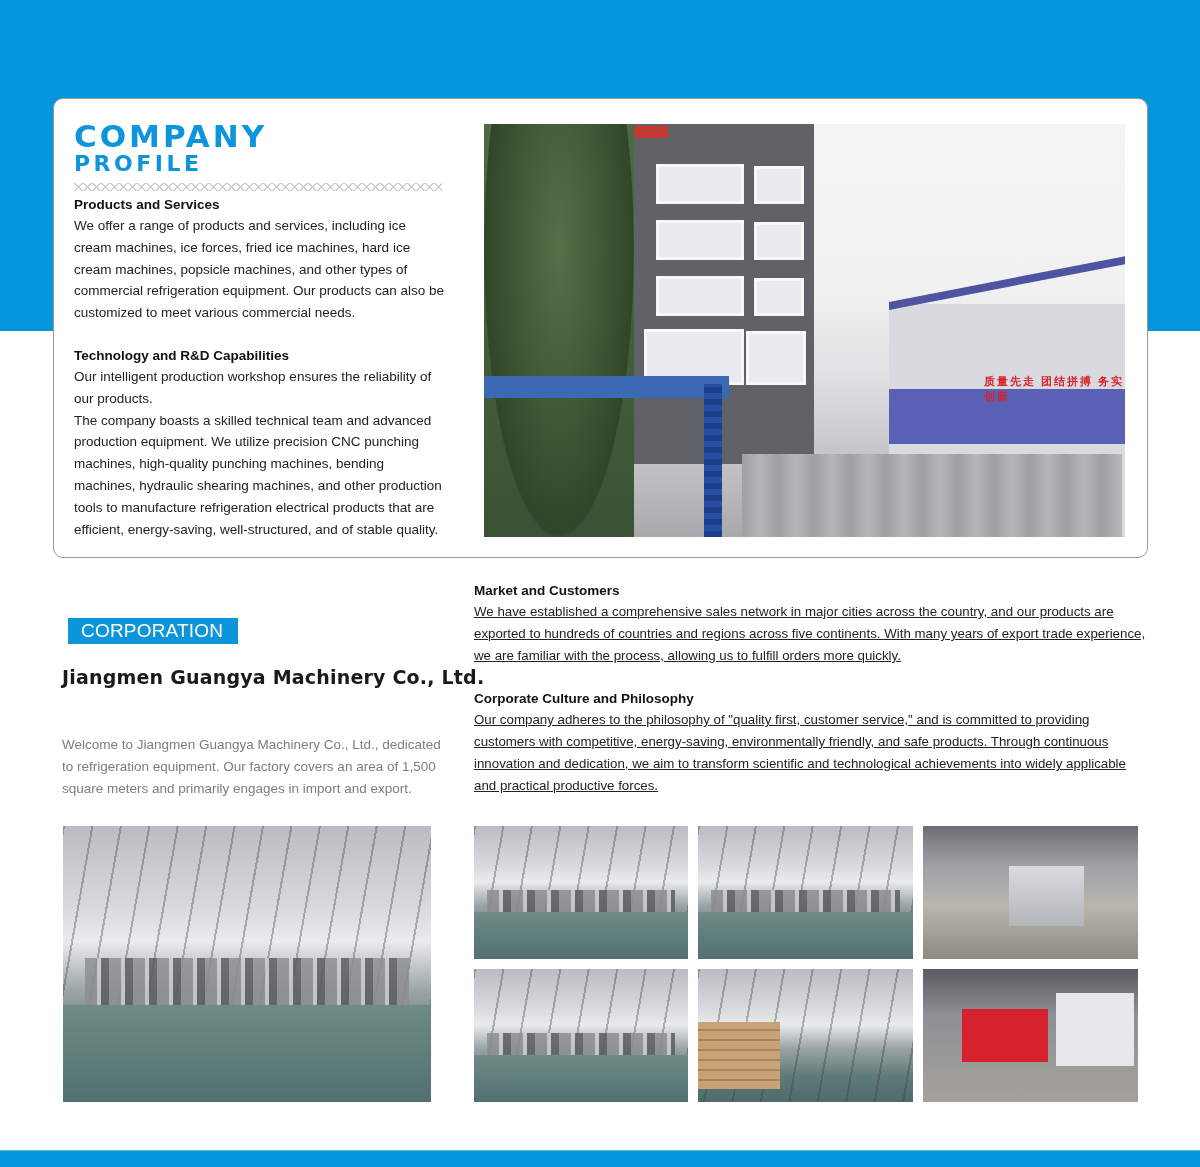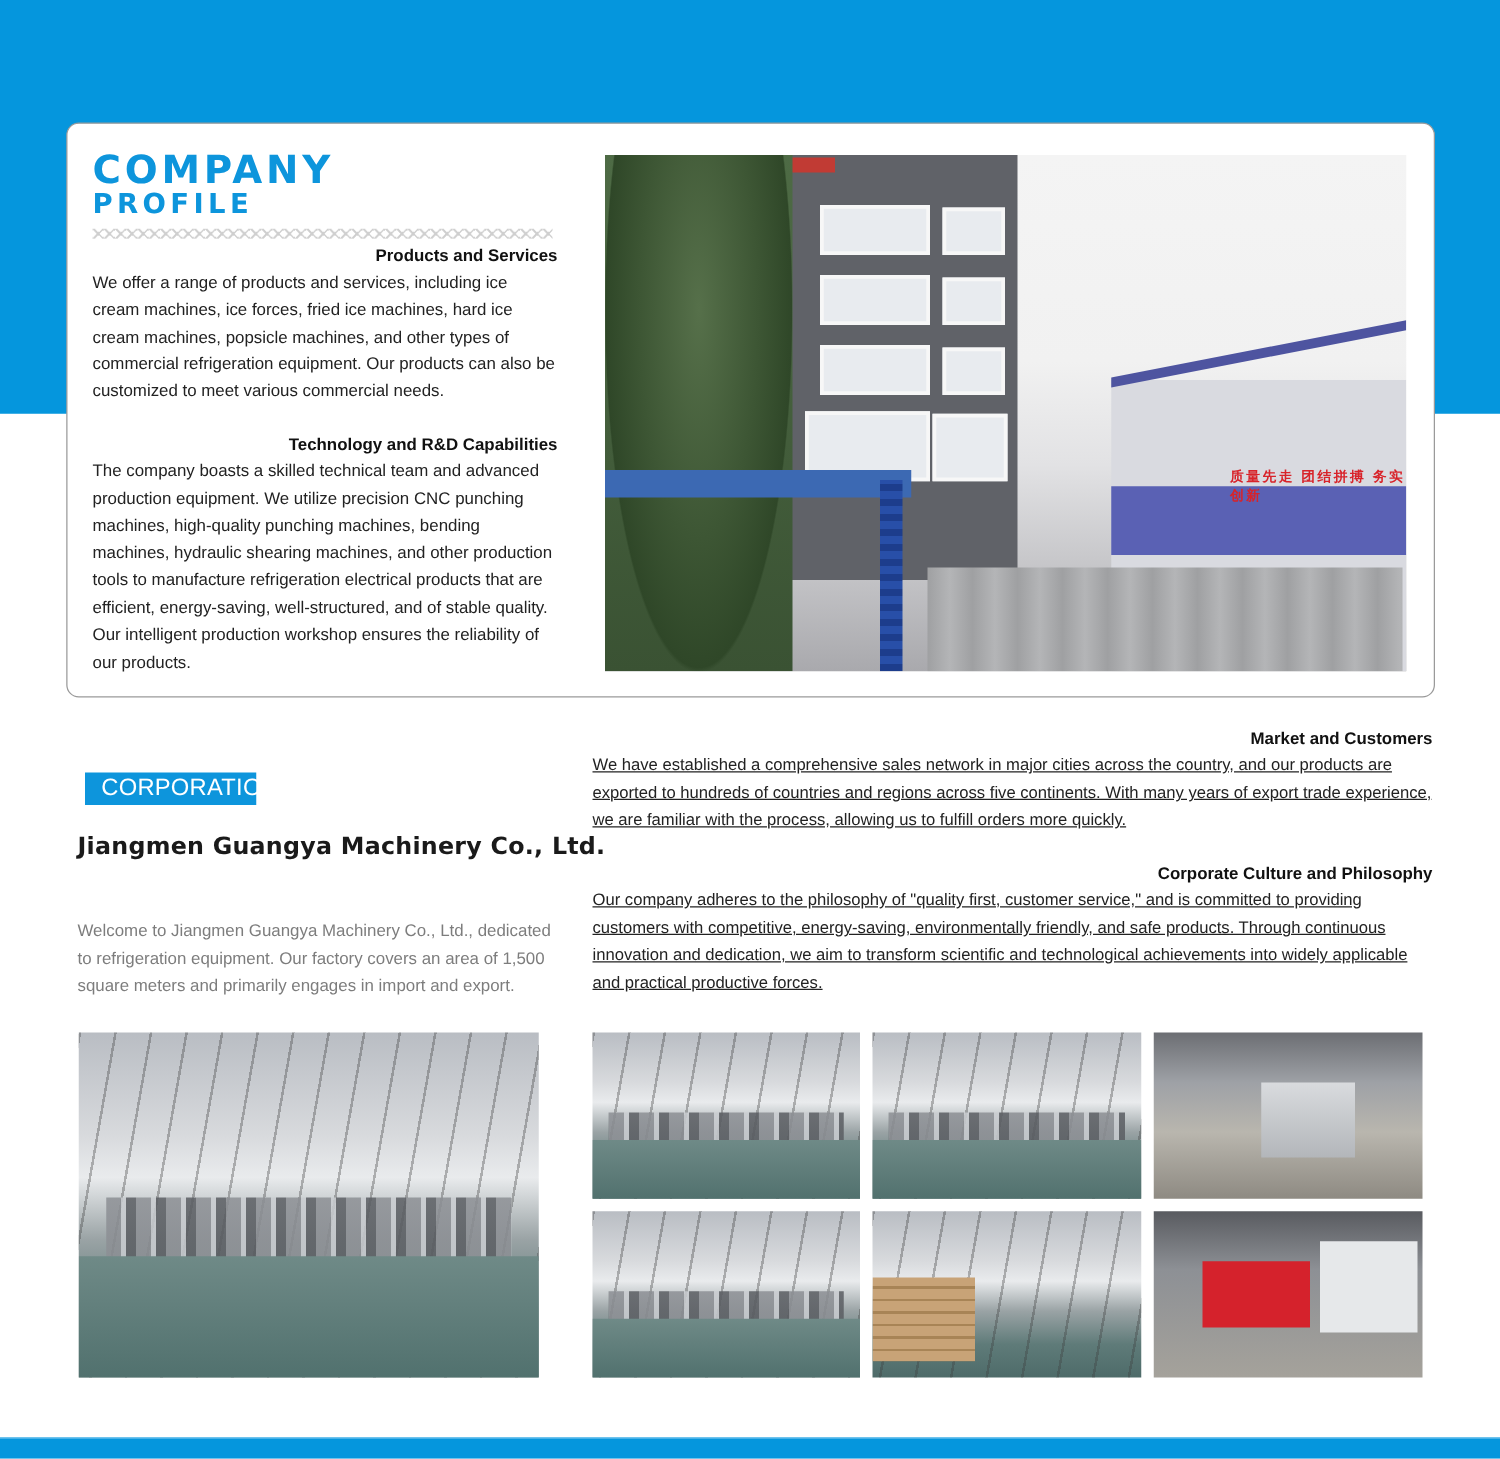--- a/index.html
+++ b/index.html
@@ -24,21 +24,21 @@
       font-family: "DejaVu Sans", sans-serif; font-weight: bold;
       font-size: 22px; letter-spacing: 3.5px; color: #0d95dc; line-height: 28px;
     }
     .wavy {
       position: absolute; left: 74px; top: 183px; width: 368px; height: 8px;
       background-image: linear-gradient(135deg, transparent 45%, #cfcfcf 45%, #cfcfcf 58%, transparent 58%),
                         linear-gradient(45deg, transparent 45%, #cfcfcf 45%, #cfcfcf 58%, transparent 58%);
       background-size: 9px 8px; background-repeat: repeat-x;
     }
 
-    .sec-head { font-family: "Liberation Sans", sans-serif; font-weight: bold; font-size: 13.5px; color: #111; line-height: 20px; text-align: right; }
+    .sec-head { font-family: "Liberation Sans", sans-serif; font-weight: bold; font-size: 13.5px; color: #111; line-height: 20px; }
     .sec-body { font-family: "Liberation Sans", sans-serif; font-size: 13.5px; color: #222; line-height: 21.8px; }
 
     .left-text { position: absolute; left: 74px; top: 195px; width: 372px; }
     .left-text .gap { height: 22px; }
 
     .hero-photo {
       position: absolute; left: 484px; top: 124px; width: 641px; height: 413px; overflow: hidden;
       background: linear-gradient(180deg, #f4f4f4 0%, #f1f1f1 40%, #e2e2e4 60%, #a9a9ad 100%);
     }
     .hero-photo .tree { position: absolute; left: 0; top: 0; width: 150px; height: 413px;
@@ -51,21 +51,21 @@
     .hero-photo .roof { position: absolute; left: 405px; top: 178px; width: 236px; height: 8px; background: #4e54a0; transform: skewY(-11deg); transform-origin: left; }
     .hero-photo .blue-band { position: absolute; left: 405px; top: 265px; width: 236px; height: 55px; background: #5a61b4; }
     .hero-photo .slogan { position: absolute; left: 500px; top: 250px; color: #d8232a; font-size: 11px; font-weight: bold; letter-spacing: 2px; }
     .hero-photo .canopy { position: absolute; left: 0; top: 252px; width: 245px; height: 22px; background: #3c69b3; }
     .hero-photo .gate { position: absolute; left: 258px; top: 330px; width: 380px; height: 83px;
       background: repeating-linear-gradient(90deg, #9fa0a2 0px, #b4b5b7 18px, #9fa0a2 36px); }
     .hero-photo .pillar { position: absolute; left: 220px; top: 260px; width: 18px; height: 153px;
       background: repeating-linear-gradient(0deg, #1d3d8c 0 6px, #284fa8 6px 12px); }
 
     .badge {
-      position: absolute; left: 68px; top: 618px; width: 137px; height: 26px;
+      position: absolute; left: 68px; top: 618px; width: 170px; height: 26px;
       background: #0d95dc; color: #fff; font-family: "Liberation Sans", sans-serif;
       font-size: 19px; line-height: 26px; padding-left: 13px; letter-spacing: 0.2px;
     }
     .company-name {
       position: absolute; left: 62px; top: 666px; font-family: "DejaVu Sans", sans-serif;
       font-weight: bold; font-size: 19px; color: #1a1a1a; letter-spacing: 0.2px;
     }
     .intro {
       position: absolute; left: 62px; top: 702px; width: 380px;
       font-family: "Liberation Sans", sans-serif; font-size: 13.5px; line-height: 22px; color: #7d7d7d; margin-top: 32px;
@@ -104,22 +104,22 @@
 
 <div class="title-1">COMPANY</div>
 <div class="title-2">PROFILE</div>
 <div class="wavy"></div>
 
 <div class="left-text">
   <div class="sec-head">Products and Services</div>
   <div class="sec-body">We offer a range of products and services, including ice cream machines, ice forces, fried ice machines, hard ice cream machines, popsicle machines, and other types of commercial refrigeration equipment. Our products can also be customized to meet various commercial needs.</div>
   <div class="gap"></div>
   <div class="sec-head">Technology and R&amp;D Capabilities</div>
+  <div class="sec-body">Our intelligent production workshop ensures the reliability of our products.</div>
   <div class="sec-body">The company boasts a skilled technical team and advanced production equipment. We utilize precision CNC punching machines, high-quality punching machines, bending machines, hydraulic shearing machines, and other production tools to manufacture refrigeration electrical products that are efficient, energy-saving, well-structured, and of stable quality.</div>
-  <div class="sec-body">Our intelligent production workshop ensures the reliability of our products.</div>
 </div>
 
 <div class="hero-photo" aria-label="factory-building-exterior">
   <div class="tower"></div>
   <div class="sign"></div>
   <div class="win" style="left:172px;top:40px;width:88px;height:40px;"></div>
   <div class="win" style="left:270px;top:42px;width:50px;height:38px;"></div>
   <div class="win" style="left:172px;top:96px;width:88px;height:40px;"></div>
   <div class="win" style="left:270px;top:98px;width:50px;height:38px;"></div>
   <div class="win" style="left:172px;top:152px;width:88px;height:40px;"></div>

